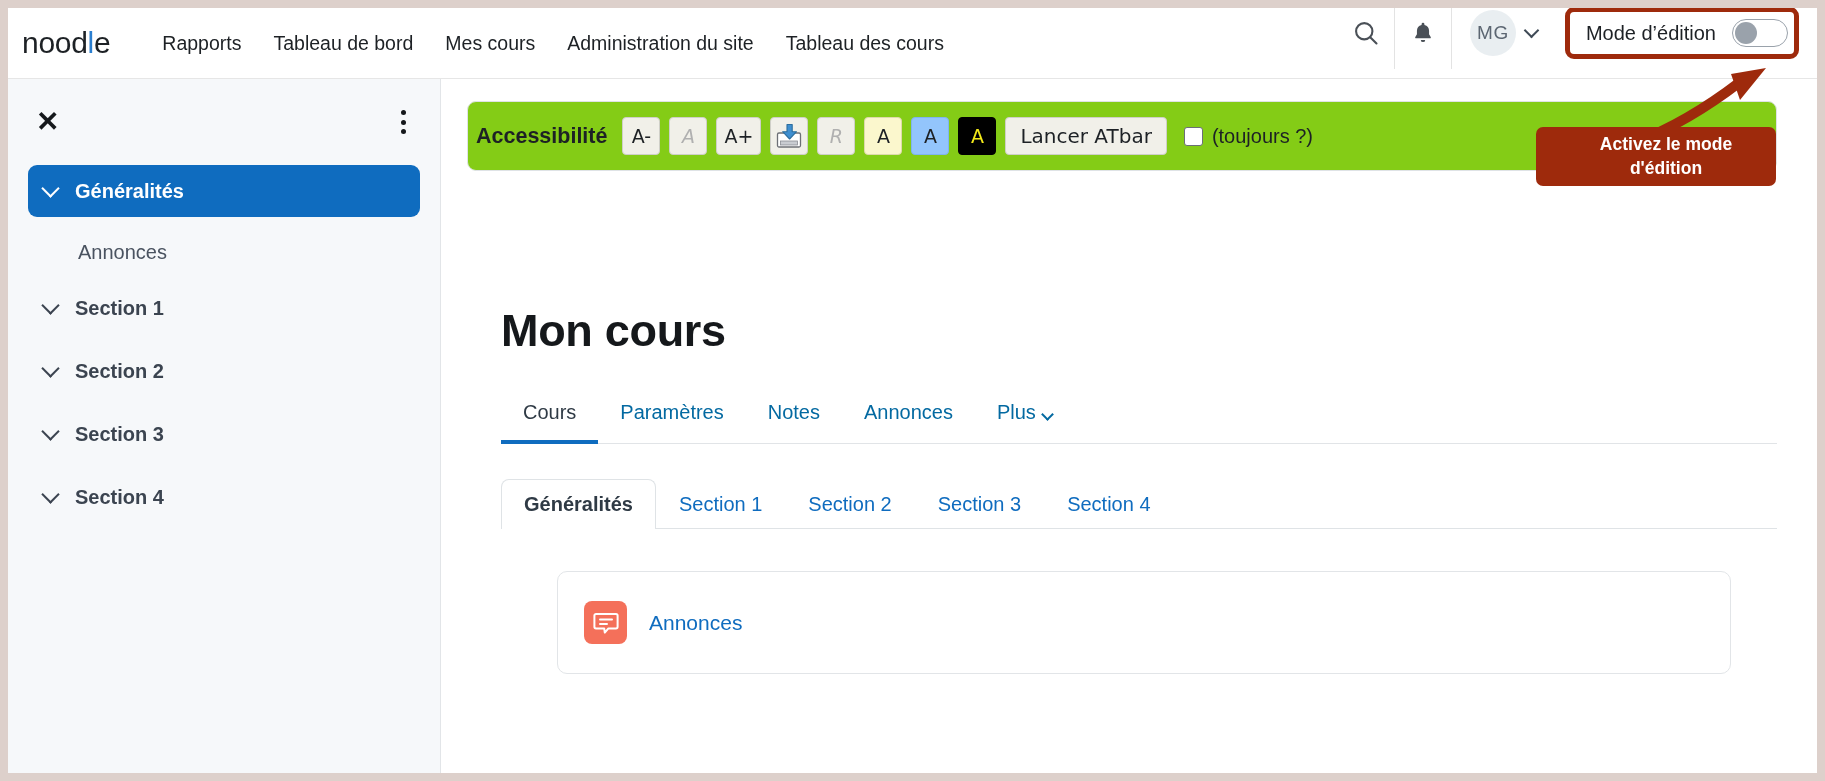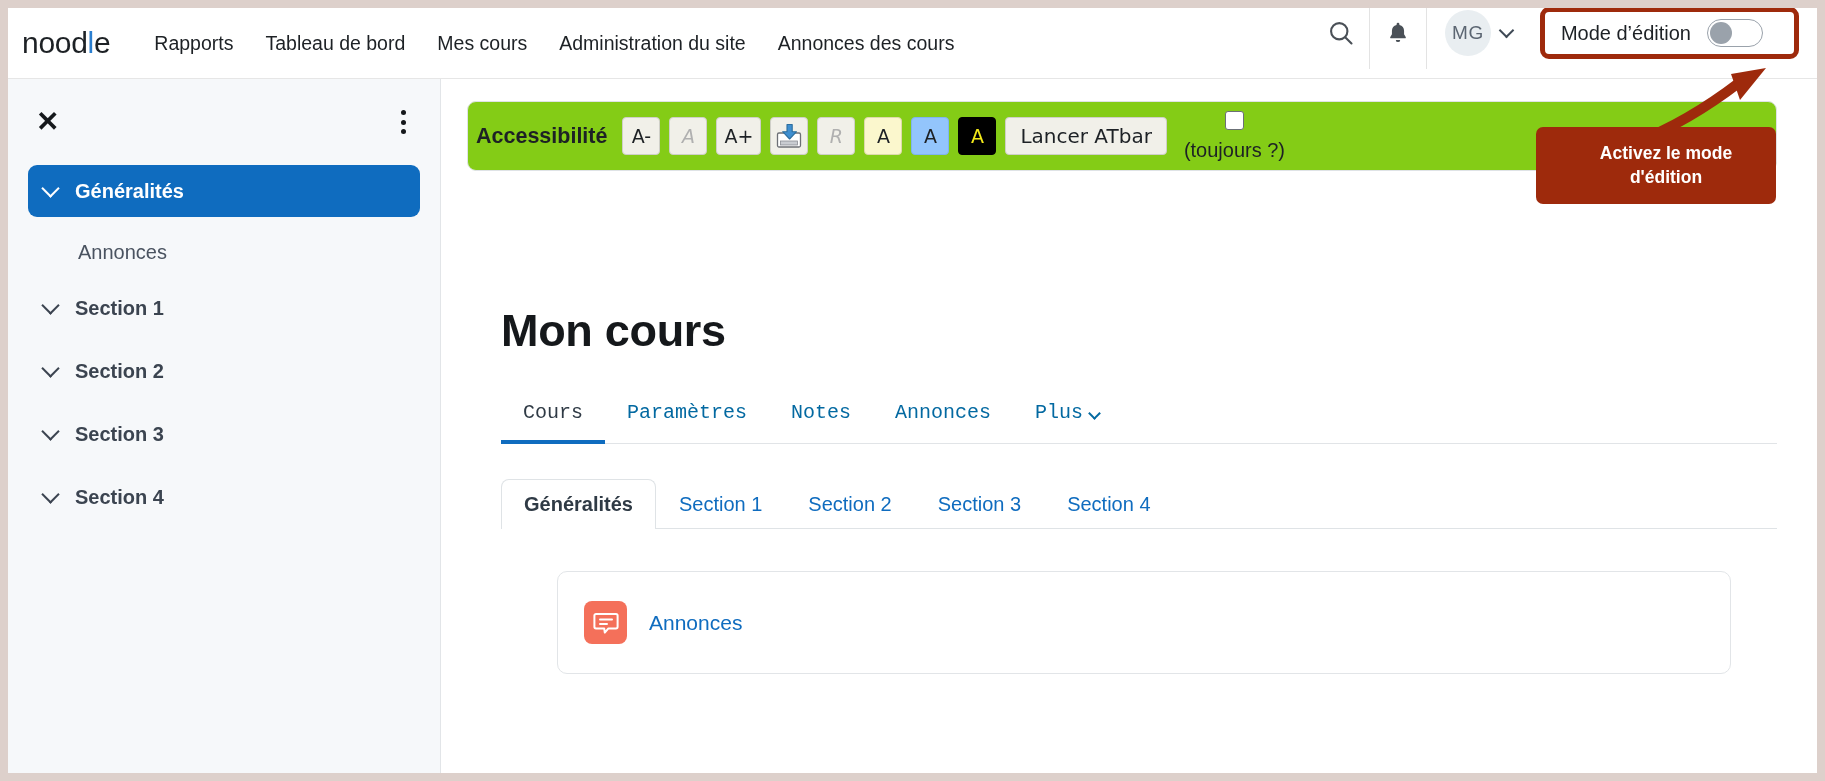--- a/index.html
+++ b/index.html
@@ -27,21 +27,21 @@
     display: flex;
     align-items: center;
     padding-left: 14px;
   }
   .brand {
     font-size: 30px;
     color: #1d2125;
     letter-spacing: -0.3px;
     font-weight: 400;
     white-space: nowrap;
-    margin-right: 28px;
+    margin-right: 36px;
   }
   .brand .tick { color: #2b7fd0; }
   .nav-links { display: flex; align-items: center; gap: 0; }
   .nav-link {
     font-size: 19.5px;
     color: #1d2125;
     padding: 0 16px;
     white-space: nowrap;
     cursor: pointer;
     text-decoration: none;
@@ -74,21 +74,21 @@
   .chev {
     display:inline-block; width: 11px; height: 11px;
     border-right: 2.2px solid #3f4a56;
     border-bottom: 2.2px solid #3f4a56;
     transform: rotate(45deg);
     margin-top: -6px;
   }
   .edit-mode-box {
     display: flex; align-items: center; gap: 16px;
     margin-left: 14px; margin-right: 18px;
-    padding: 7px 31px 7px 16px;
+    padding: 7px 6px 7px 16px;
     border: 5px solid #9e2a0c;
     border-radius: 9px;
     background: #fff;
     cursor: pointer;
   }
   .edit-mode-label { font-size: 20px; color: #1d2125; white-space: nowrap; }
   .toggle {
     width: 56px; height: 28px;
     border-radius: 14px;
     border: 1.6px solid #9aa2ab;
@@ -99,21 +99,21 @@
   .toggle .knob {
     position: absolute; left: 2px; top: 2px;
     width: 22px; height: 22px; border-radius: 50%;
     background: #9aa2ab;
   }
 
   
   .callout {
     position: absolute;
     left: 1528px; top: 119px;
-    width: 240px; height: 77px;
+    width: 240px; height: 59px;
     background: #9e2a0c;
     border-radius: 7px;
     color: #ffffff;
     font-size: 17.5px;
     font-weight: bold;
     line-height: 1.35;
     display: flex; align-items: center; justify-content: center;
     text-align: center;
     z-index: 40;
     padding-left: 20px;
@@ -208,41 +208,40 @@
     padding: 0 7px;
     cursor: pointer;
     font-family: "DejaVu Sans", sans-serif;
   }
   .ab.dim { color: #b0b0b0; font-style: italic; }
   .ab.yellow { background: #fbf7cd; border-color: #ded9ac; }
   .ab.blue { background: #93c5fc; border-color: #7fb4ef; }
   .ab.black { background: #000000; border-color: #000000; color: #f2e919; }
   .ab.icon { background: #f1f0e9; padding: 0 4px; }
   .ab-wide { padding: 0 14px; font-size: 20px; }
-  .chk-wrap { display: flex; align-items: center; gap: 9px; margin-left: 8px; cursor: pointer; flex-direction: column; }
+  .chk-wrap { display: flex; align-items: center; gap: 9px; margin-left: 8px; cursor: pointer; }
   .chk {
     width: 19px; height: 19px; border: 1.6px solid #6b7076; border-radius: 3px; background: #fff;
     flex: none;
   }
   .chk-label { font-size: 20px; color: #1d2125; white-space: nowrap; }
 
   
   .course-title {
     font-size: 45px; font-weight: bold; color: #15181b;
     margin: 134px 0 12px 34px;
     letter-spacing: -0.3px;
   }
 
   
   .tabs-primary {
     display: flex; align-items: flex-start;
     margin: 34px 0 8px 34px;
     border-bottom: 1px solid #e1e4e7;
     padding-right: 14px;
-    font-family: Liberation Mono, monospace;
   }
   .ptab {
     font-size: 20px; color: #0369a1;
     padding: 10px 22px 16px 22px;
     cursor: pointer; white-space: nowrap;
     border-bottom: 4px solid transparent;
     margin-bottom: -1px;
   }
   .ptab.active { color: #2f3a45; border-bottom-color: #0f6cbf; }
   .ptab .mini-chev {
@@ -301,21 +300,21 @@
 
     <div class="brand">
       <span>nood</span><span class="tick">l</span><span>e</span>
     </div>
 
     <div class="nav-links">
       <a class="nav-link">Rapports</a>
       <a class="nav-link">Tableau de bord</a>
       <a class="nav-link">Mes cours</a>
       <a class="nav-link">Administration du site</a>
-      <a class="nav-link">Annonces des cours</a>
+      <a class="nav-link">Tableau des cours</a>
     </div>
 
     <div class="nav-right">
       <div class="nav-icon-btn">
         <svg width="28" height="28" viewBox="0 0 24 24" fill="none">
           <circle cx="10.5" cy="10.5" r="7" stroke="#4a5057" stroke-width="1.8"></circle>
           <line x1="15.6" y1="15.6" x2="21" y2="21" stroke="#4a5057" stroke-width="1.8" stroke-linecap="round"></line>
         </svg>
       </div>
       <div class="divider-v"></div>

